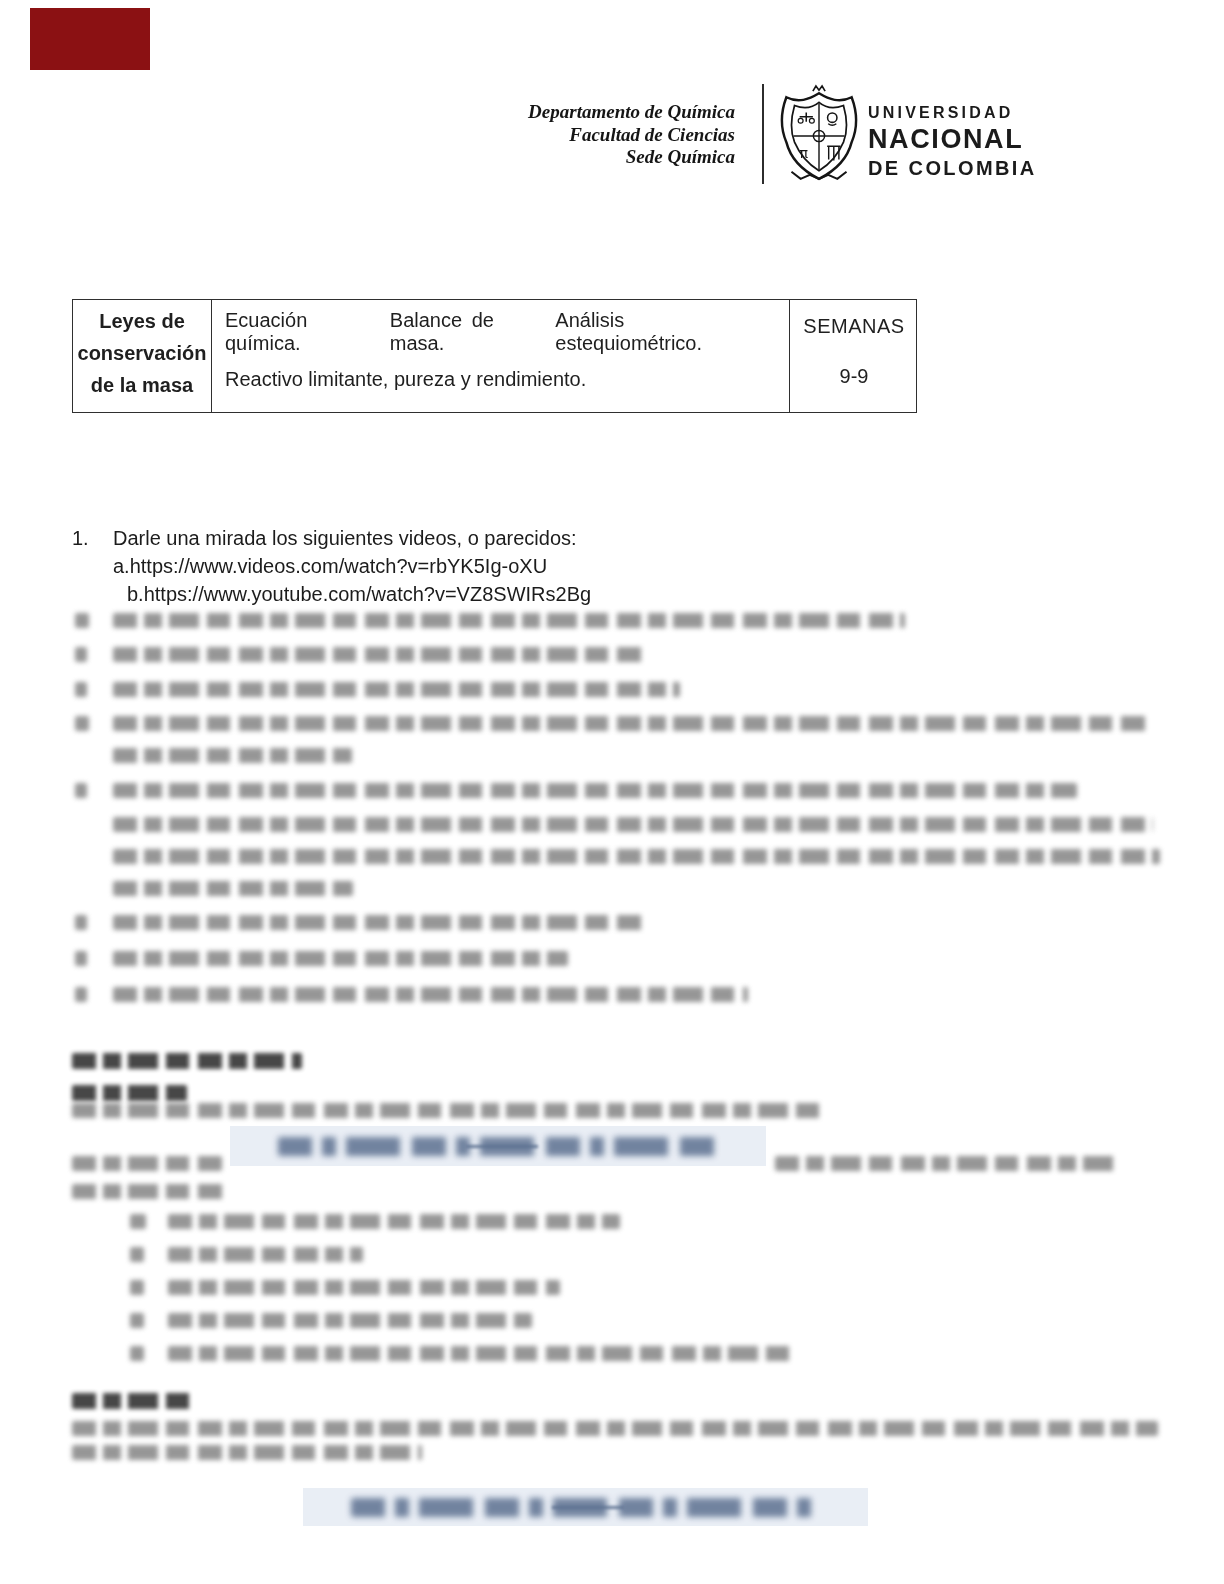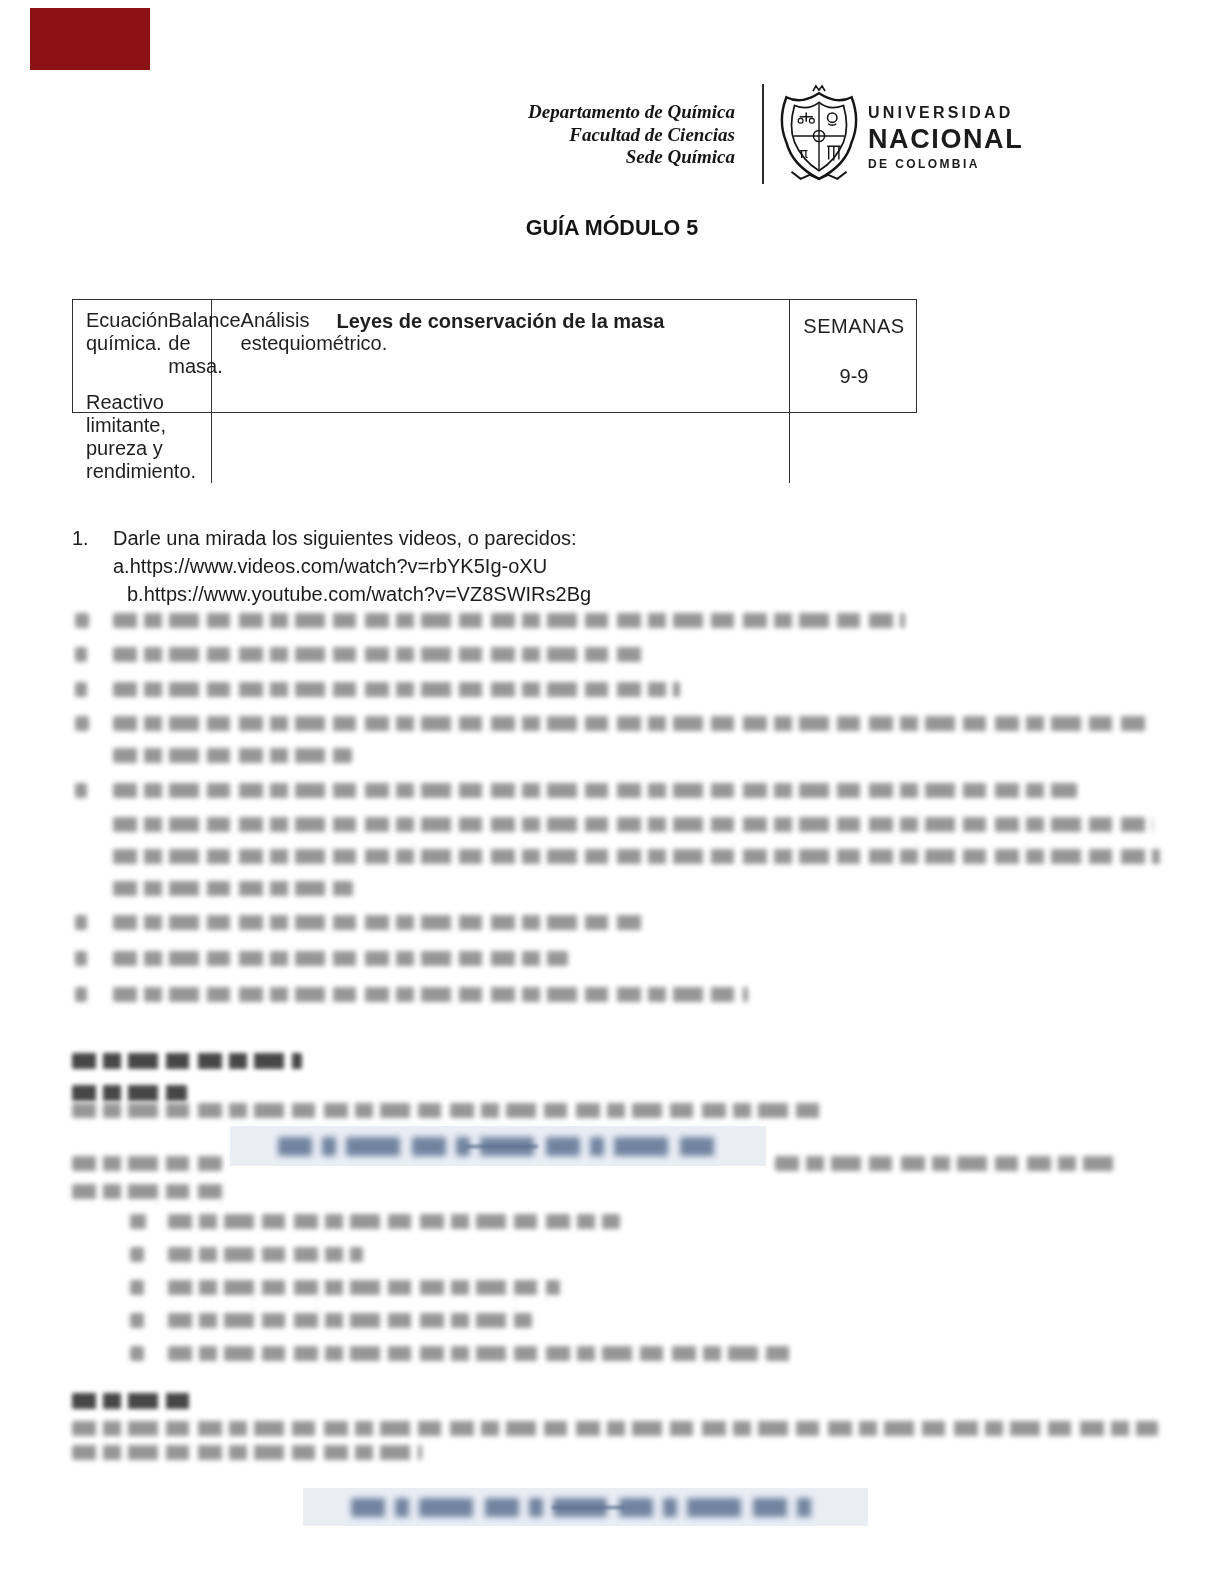--- a/index.html
+++ b/index.html
@@ -14,21 +14,21 @@
 
   
   .dept{left:400px;top:101px;width:335px;text-align:right;
     font-family:"Liberation Serif", serif;font-style:italic;font-weight:600;
     font-size:19px;line-height:22.5px;color:#151515;}
   .logo-divider{left:762px;top:84px;width:2px;height:100px;background:#2c2c2c;}
   .crest{left:776px;top:83px;width:86px;height:102px;}
   .wordmark{left:868px;top:104px;width:220px;color:#1b1b1b;}
   .wm1{font-size:16px;font-weight:600;letter-spacing:3.2px;}
   .wm2{font-size:27px;font-weight:700;letter-spacing:1.6px;margin-top:2px;}
-  .wm3{font-size:12px;font-weight:700;letter-spacing:2.4px;margin-top:2px;}
+  .wm3{font-size:20px;font-weight:700;letter-spacing:2.4px;margin-top:2px;}
 
   
   .course-title{left:72px;top:171px;font-size:21.5px;font-weight:700;color:#141414;}
   .guide-title{left:0;right:0;top:216px;text-align:center;font-size:21.5px;font-weight:700;color:#141414;}
 
   
   .topic-table{left:72px;top:299px;width:845px;height:114px;
     display:grid;grid-template-columns:139px 578px 128px;
     border:1.5px solid #2f2f2f;box-sizing:border-box;}
   .tcell{box-sizing:border-box;}
@@ -94,33 +94,32 @@
     <path d="M50 62 h13 M51.5 62 v13 M56.5 62 v14 M61.5 62 v13" stroke-width="1.4"></path>
     <path d="M15 87 l9 7 9 -4 9 4 9 -4 9 4 9 -7" stroke-width="2"></path>
   </svg>
 
   <div class="abs wordmark">
     <div class="wm1">UNIVERSIDAD</div>
     <div class="wm2">NACIONAL</div>
     <div class="wm3">DE COLOMBIA</div>
   </div>
 
-  <div class="abs guide-title">GUÍA MÓDULO 5</div>
 
   <div class="abs topic-table">
+    <div class="tcell tc1">
+      <span>Leyes de conservación de la masa</span>
+    </div>
     <div class="tcell tc2">
       <div class="tc2-line1">
         <span>Ecuación química.</span>
         <span>Balance de masa.</span>
         <span>Análisis estequiométrico.</span>
       </div>
       <div class="tc2-line2">Reactivo limitante, pureza y rendimiento.</div>
-    </div>
-    <div class="tcell tc1">
-      <span>Leyes de conservación de la masa</span>
     </div>
     <div class="tcell tc3">
       <div class="weeks-label">SEMANAS</div>
       <div class="weeks-value">9-9</div>
     </div>
   </div>
 
   <div class="abs t1" style="left:72px;top:527px;">1.</div>
   <div class="abs t1" style="left:113px;top:527px;">Darle una mirada los siguientes videos, o parecidos:</div>
   <div class="abs t1" style="left:113px;top:555px;">a.https://www.videos.com/watch?v=rbYK5Ig-oXU</div>

